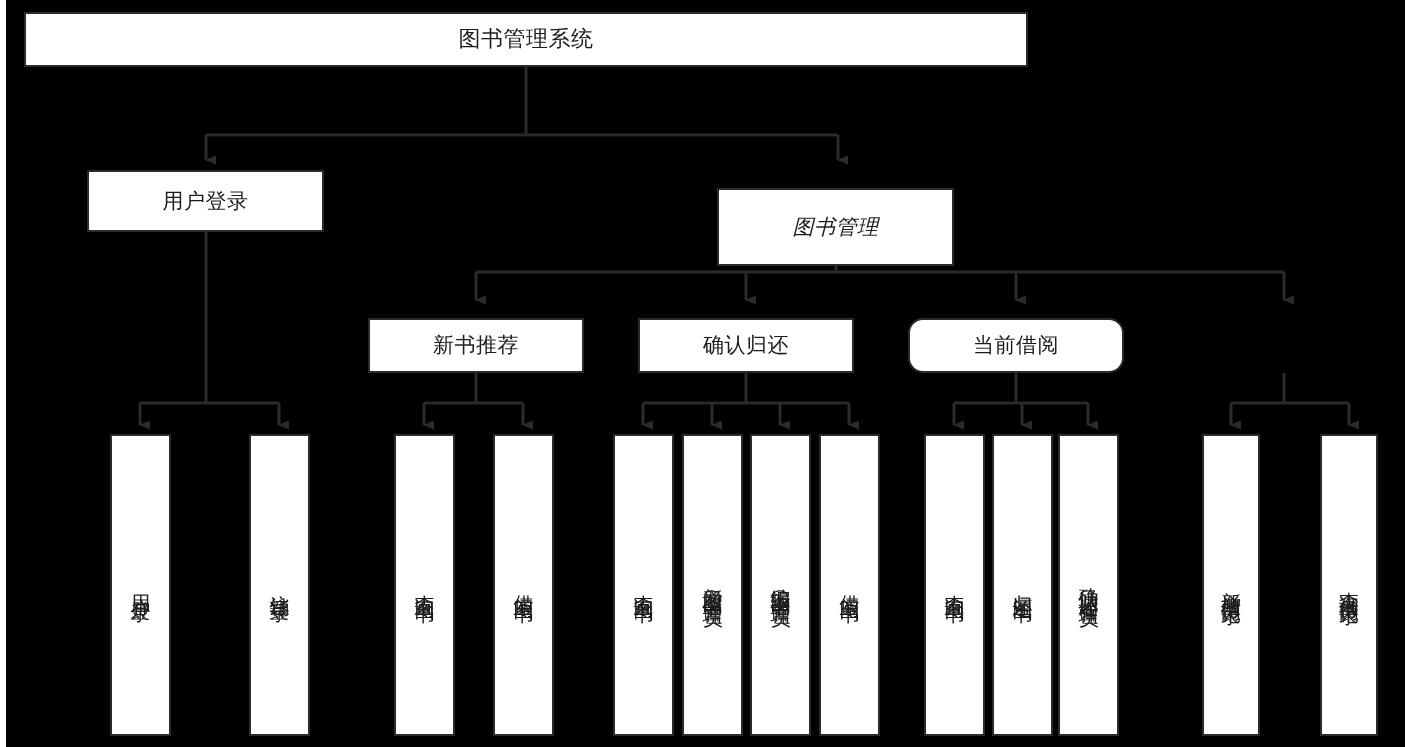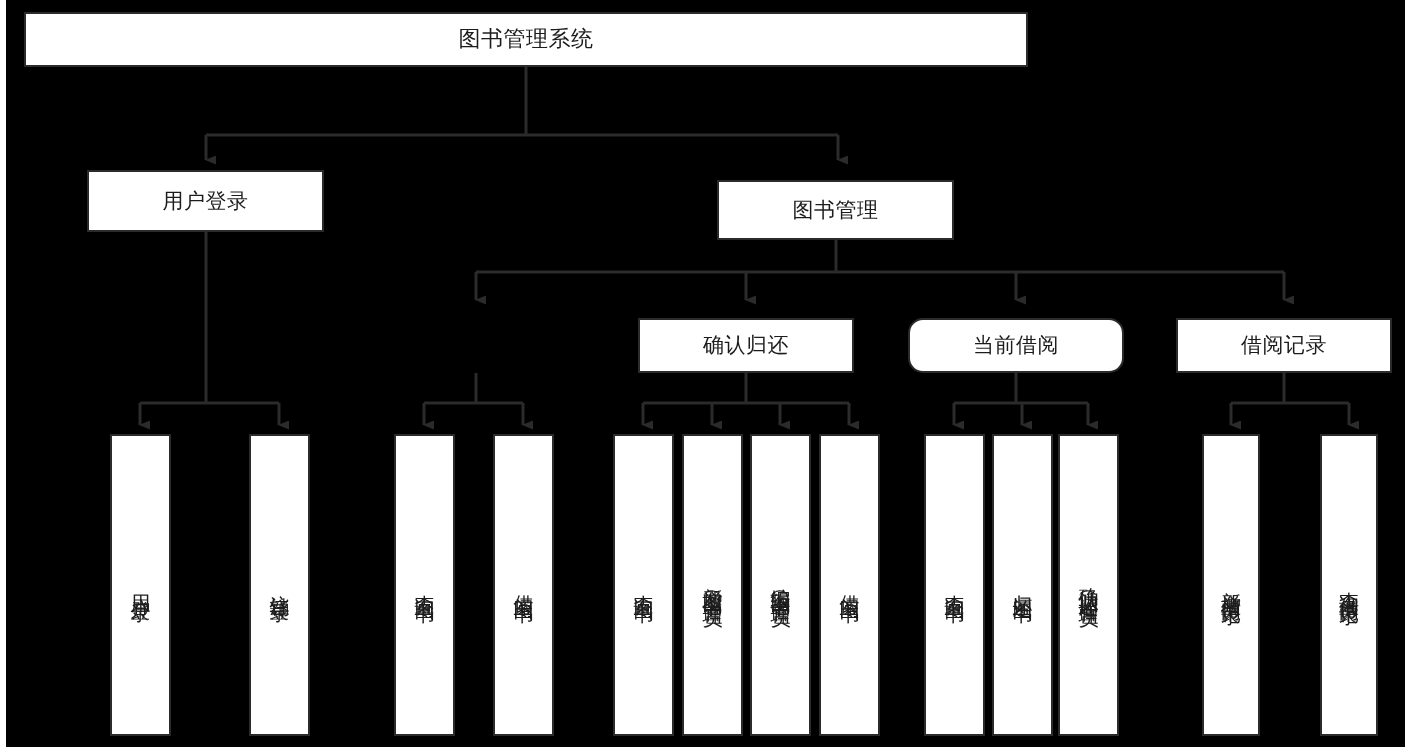--- a/index.html
+++ b/index.html
@@ -133,33 +133,33 @@
     </g>
   </svg>
 
   <div class="node horizontal root" style="left:18px; top:12px; width:1004px; height:55px;">
     <span class="node-label">图书管理系统</span>
   </div>
 
   <div class="node horizontal" style="left:81px; top:170px; width:237px; height:62px;">
     <span class="node-label">用户登录</span>
   </div>
-  <div class="node horizontal" style="left:711px; top:180px; width:237px; height:60px;">
+  <div class="node horizontal" style="left:711px; top:188px; width:237px; height:78px;font-style:italic;">
     <span class="node-label">图书管理</span>
   </div>
 
+  <div class="node horizontal" style="left:362px; top:318px; width:216px; height:55px;">
+    <span class="node-label">新书推荐</span>
+  </div>
   <div class="node horizontal" style="left:632px; top:318px; width:216px; height:55px;">
     <span class="node-label">确认归还</span>
   </div>
   <div class="node horizontal" style="left:902px; top:318px; width:216px; height:55px;border-radius:15px;">
     <span class="node-label">当前借阅</span>
   </div>
-  <div class="node horizontal" style="left:1170px; top:318px; width:216px; height:55px;">
-    <span class="node-label">借阅记录</span>
-  </div>
 
   <div class="node vertical" style="left:104px; top:434px; width:61px; height:302px;">
     <span class="node-label">用户登录</span>
   </div>
   <div class="node vertical" style="left:243px; top:434px; width:61px; height:302px;">
     <span class="node-label">注销登录</span>
   </div>
 
   <div class="node vertical" style="left:388px; top:434px; width:61px; height:302px;">
     <span class="node-label">查询图书</span>

